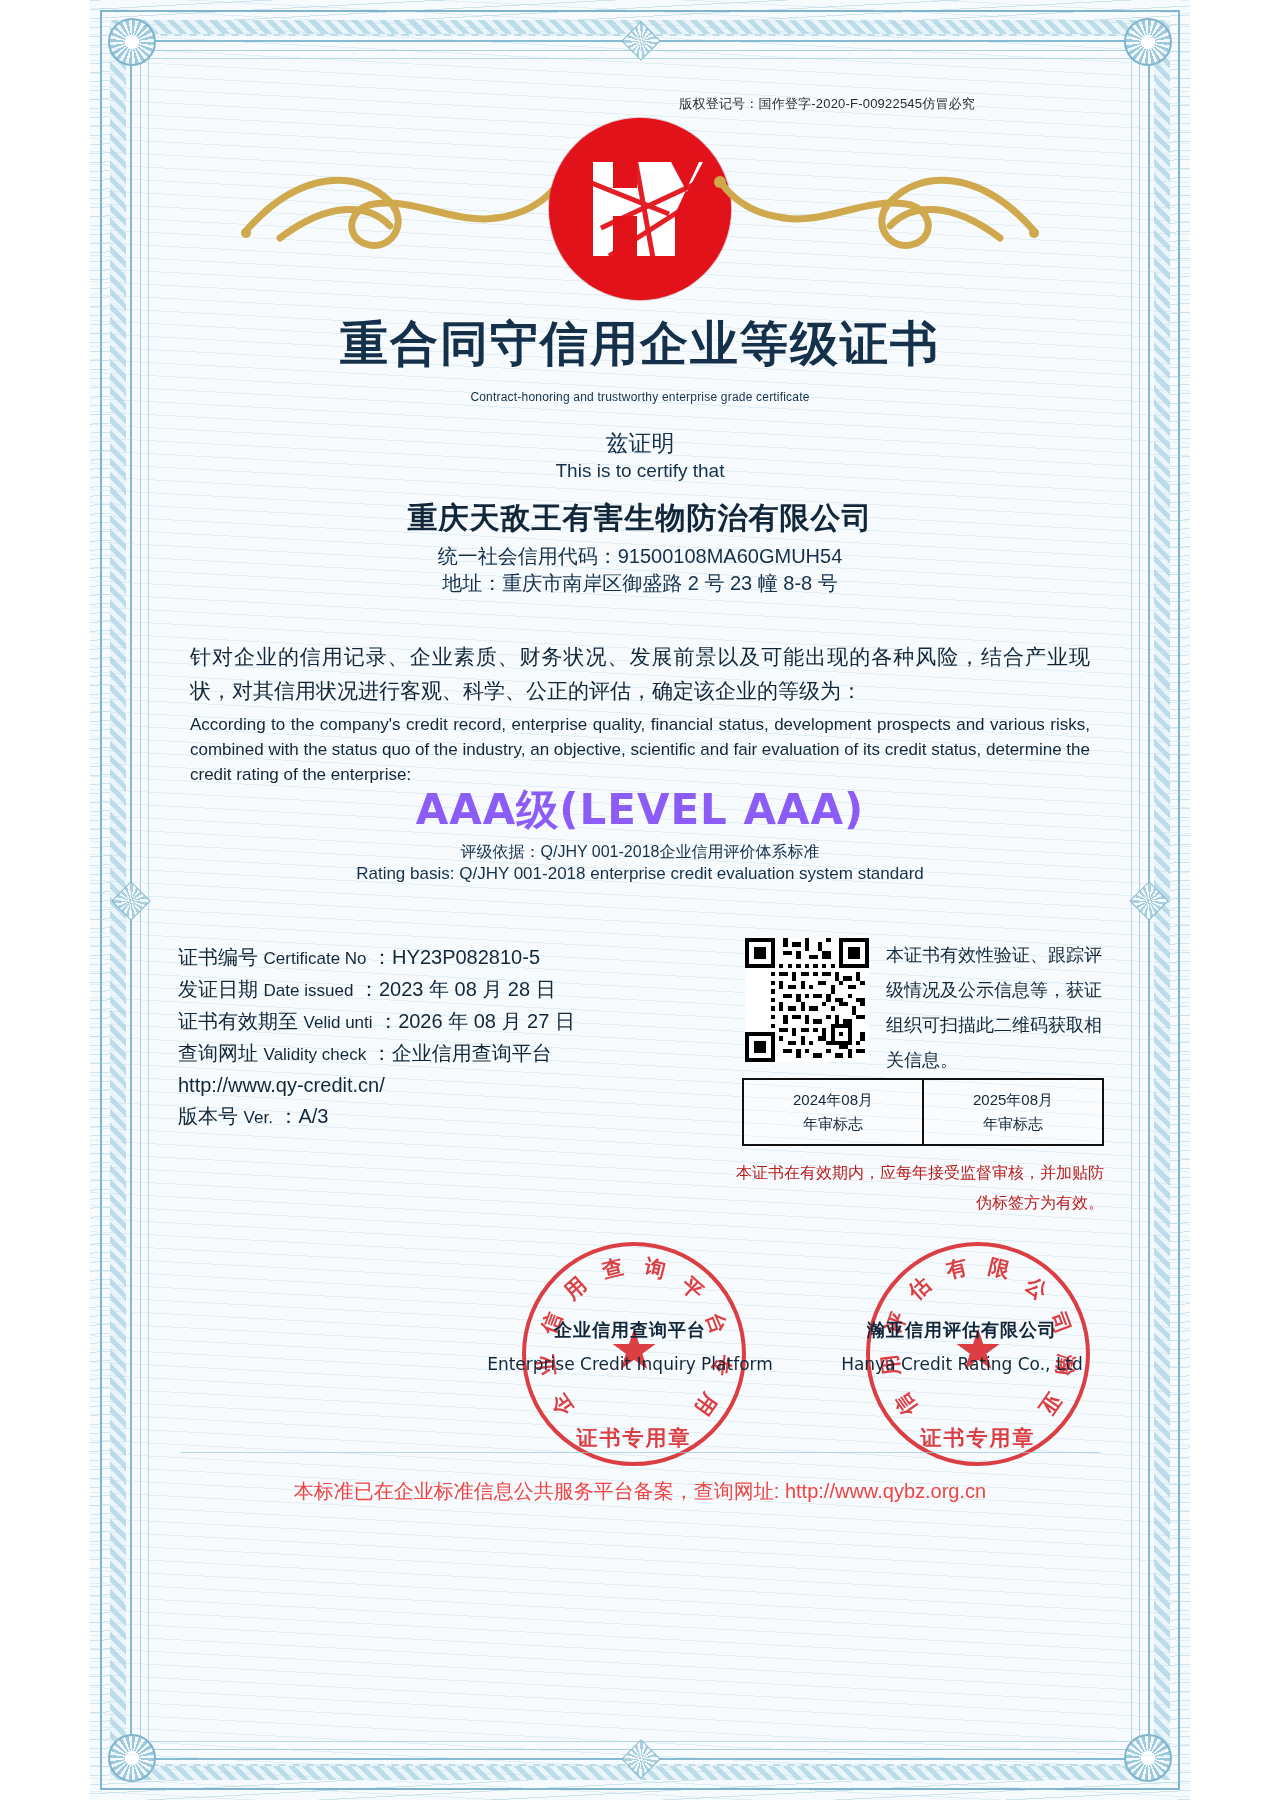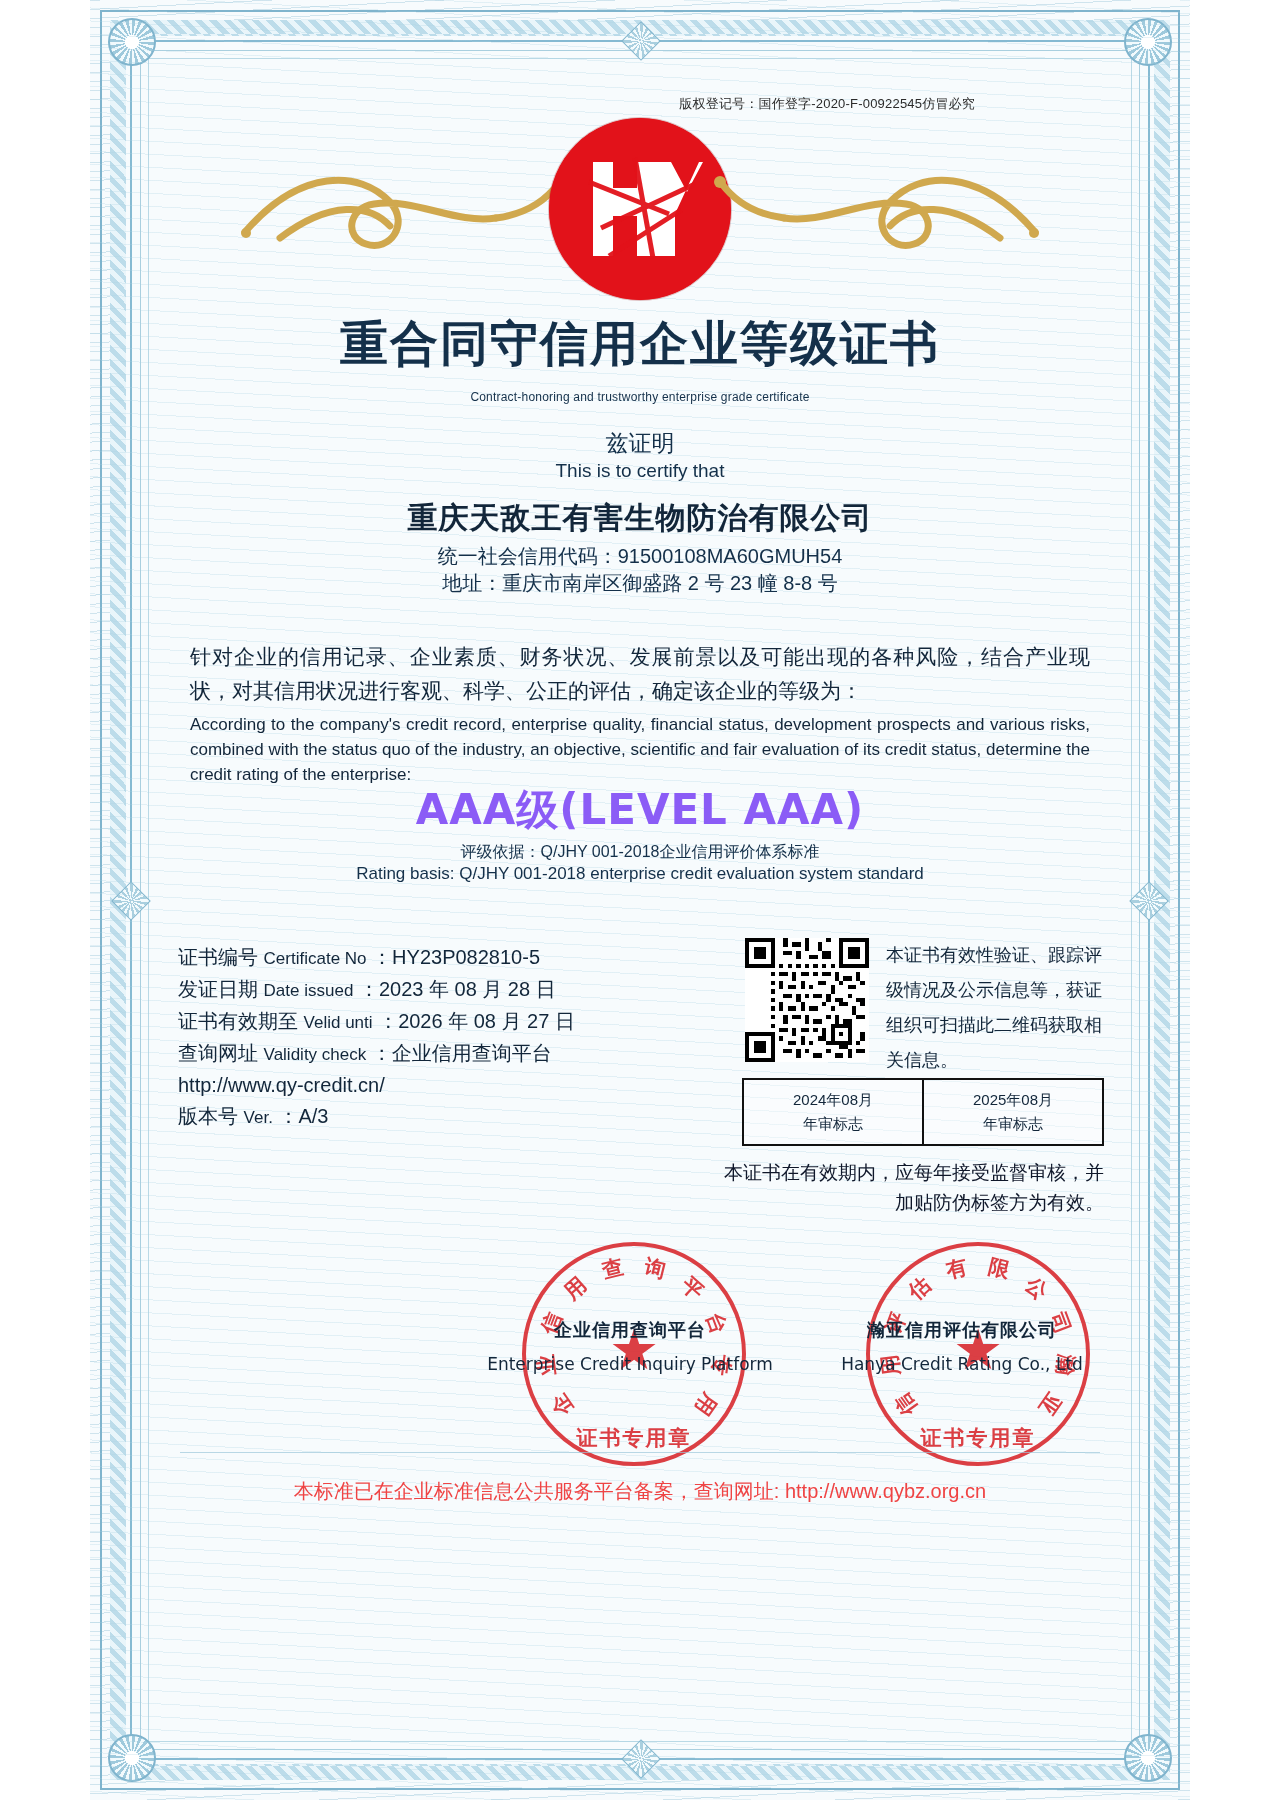--- a/index.html
+++ b/index.html
@@ -334,23 +334,23 @@
     background: rgba(255,255,255,.35);
   }
   .stamp-box + .stamp-box { border-left: none; }
 
   .annual-note {
     position: absolute;
     right: 86px;
     top: 1158px;
     width: 380px;
     text-align: right;
-    font-size: 19px;
+    font-size: 16px;
     line-height: 30px;
-    color: #0f172a;
+    color: #b91c1c;
   }
 
   
   .seal {
     position: absolute;
     width: 216px;
     height: 216px;
     border-radius: 50%;
     border: 4px solid #d8262b;
     color: #d8262b;

